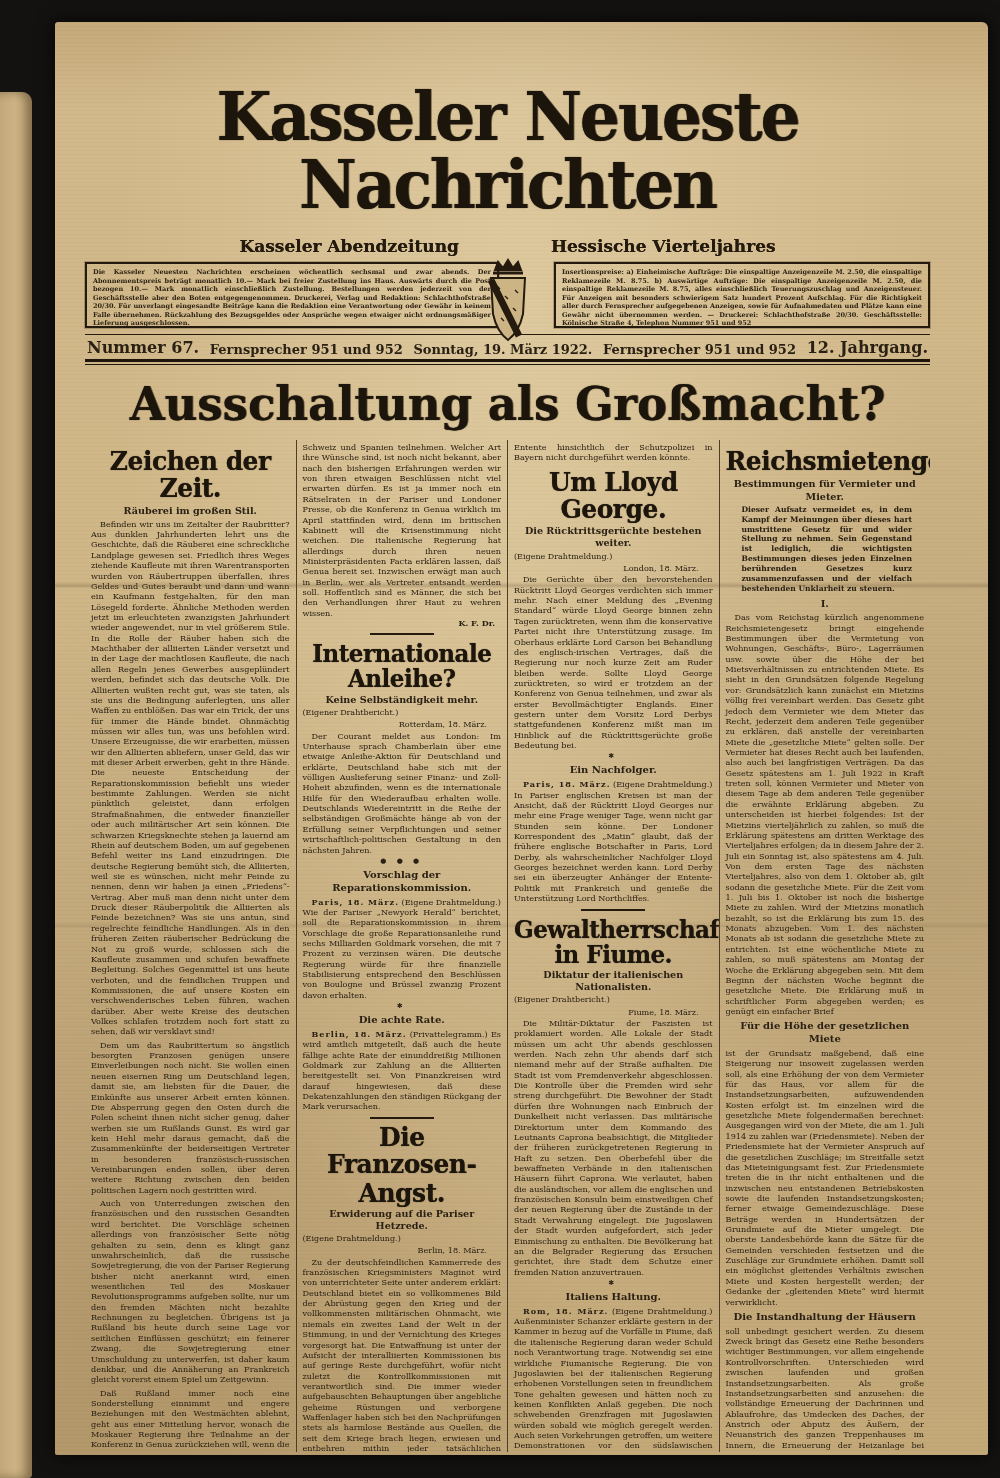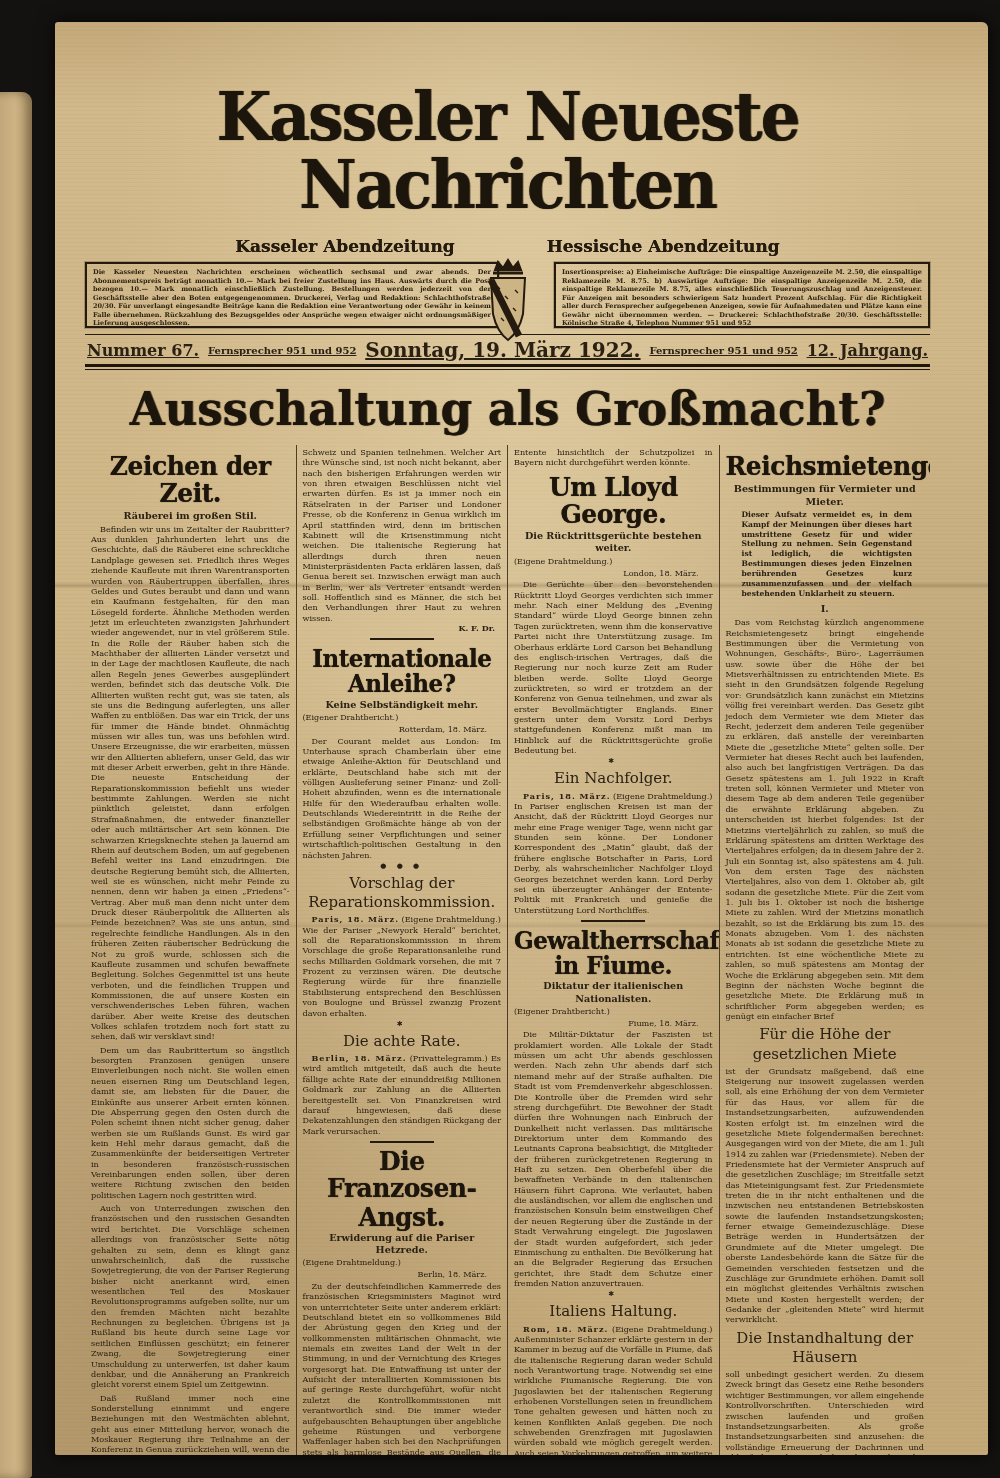--- a/index.html
+++ b/index.html
@@ -46,66 +46,66 @@
   .boxes-row{display:flex;justify-content:space-between;margin-top:6px;}
   .infobox{
     border:2px solid #241b0e;padding:4px 6px;height:54px;overflow:hidden;
     font-size:6.5px;line-height:1.32;text-align:justify;font-weight:bold;
     color:#2e2414;box-shadow:0 0 0 1px rgba(40,28,12,.25);
   }
   .infobox.left{width:398px;}
   .infobox.right{width:360px;}
 
   .rule-thin{border-top:1.5px solid #241b0e;margin-top:6px;}
-  .date-row{display:flex;align-items:center;justify-content:space-between;padding:3px 2px 2px 2px;text-decoration:underline;}
+  .date-row{display:flex;align-items:flex-end;justify-content:space-between;padding:3px 2px 2px 2px;}
   .issue-number,.volume{font-weight:bold;font-size:16px;}
-  .issue-date{font-weight:bold;font-size:20px;}
-  .phone{font-weight:bold;font-size:10px;}
+  .issue-date{font-weight:bold;font-size:13px;}
+  .phone{font-weight:bold;font-size:13px;}
   .rule-heavy{border-top:3.5px solid #1e160b;border-bottom:1.5px solid #1e160b;height:2px;}
 
   .main-headline{
     text-align:center;font-weight:bold;font-size:45px;margin:12px 0 10px 0;
     color:#1c150b;letter-spacing:0;text-shadow:0 0 1px #2a2013,1px 0 0 rgba(30,20,10,.5);
     transform:scaleY(1.05);
   }
 
   
   .cols{display:flex;height:1012px;overflow:hidden;}
   .col{flex:1 1 0;padding:2px 6px 0 6px;overflow:hidden;
     font-size:8.1px;line-height:1.28;text-align:justify;color:#2a2013;}
   .col + .col{border-left:1px solid #4d3d24;}
 
   .h-art{font-weight:bold;text-align:center;font-size:23px;line-height:1.05;margin:7px 0 3px 0;
     color:#1c150b;letter-spacing:-.5px;text-shadow:0 0 .8px #2a2013;transform:scaleY(1.06);}
   .h-art.xl{font-size:25px;}
   .h-sub{font-weight:bold;text-align:center;font-size:9.6px;margin-bottom:2px;}
   .byline{font-size:8px;margin-bottom:1px;}
   .dl{text-align:right;font-weight:normal;padding-right:14px;margin-bottom:1px;}
-  .subhead2{font-weight:normal;text-align:center;font-size:15px;margin:4px 0 2px 0;}
+  .subhead2{font-weight:bold;text-align:center;font-size:10px;margin:4px 0 2px 0;}
   .bp{margin:0 0 3px 0;text-indent:9px;}
   .bp .city{font-weight:bold;letter-spacing:1px;}
   .sep{width:64px;margin:5px auto;border-top:2px solid #241b0e;}
   .stars{text-align:center;font-size:7px;letter-spacing:4px;line-height:1;margin:3px 0;}
   .roman{text-align:center;font-weight:bold;font-size:10px;margin:3px 0 2px 0;}
   .intro{font-weight:bold;font-size:7.6px;margin:2px 12px 4px 16px;text-align:justify;line-height:1.3;}
   .sig{text-align:right;padding-right:6px;font-weight:bold;margin-top:-3px;margin-bottom:2px;}
 </style>
 </head>
 <body>
 
 <div class="side-page"></div>
 
 <div class="page">
   <div class="wrap">
 
     <div class="masthead-title">Kasseler Neueste Nachrichten</div>
 
     <div class="subtitle-row">
       <span>Kasseler Abendzeitung</span>
-      <span>Hessische Abendzeitung</span>
+      <span>Hessische Vierteljahres</span>
     </div>
 
     <span class="crest">
       <svg width="58" height="92" viewBox="0 0 58 92">
         <g stroke="#241b0e" fill="none" stroke-width="2">
           <path d="M16 14 L19 6 L24 12 L29 4 L34 12 L39 6 L42 14 Z" fill="#241b0e"></path>
           <path d="M14 17 H44" stroke-width="3"></path>
           <path d="M12 22 H46 L44 58 Q40 76 29 84 Q18 76 14 58 Z" fill="#cdb484"></path>
           <path d="M12 24 L40 80" stroke-width="7" stroke="#241b0e"></path>
           <path d="M18 30 l3 3 M26 40 l3 3 M34 52 l3 3 M22 62 l3 3 M36 34 l3 3" stroke-width="1.4"></path>

